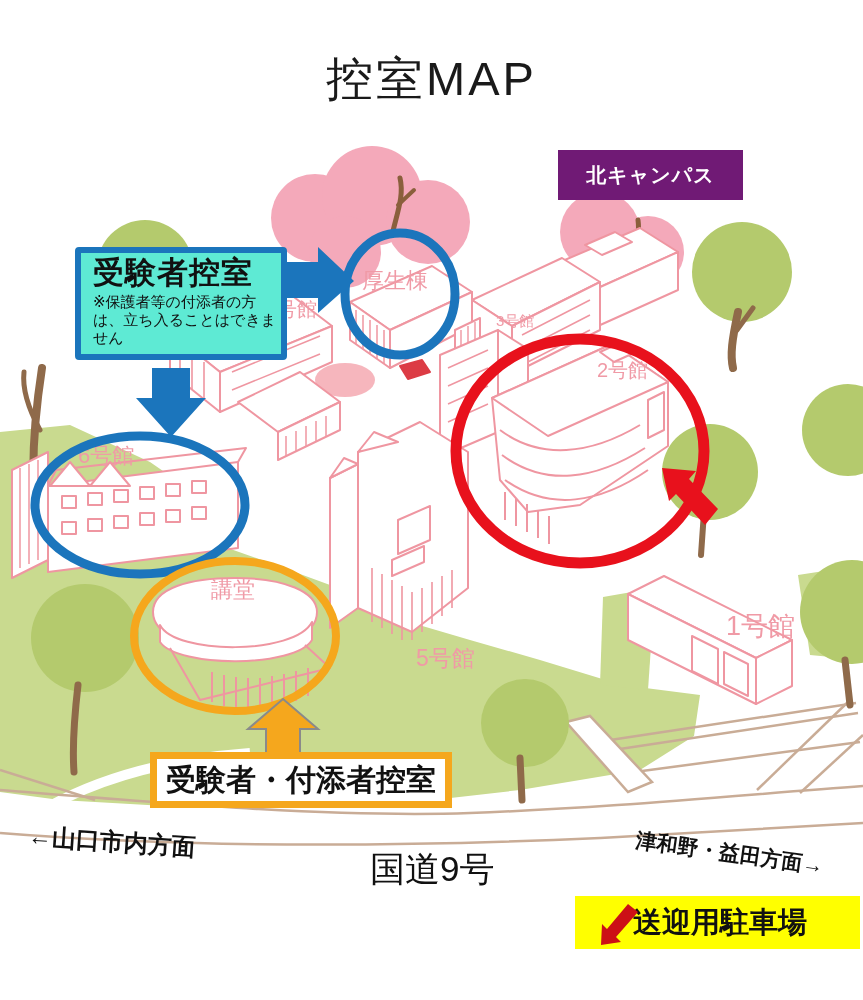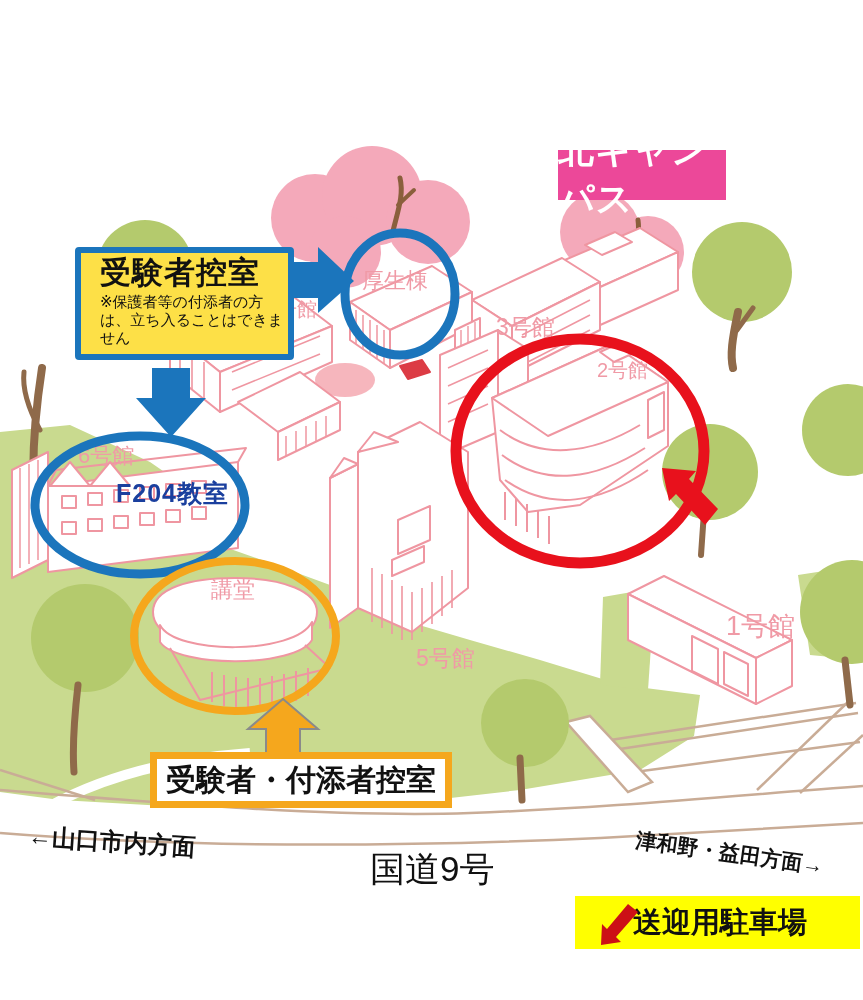--- a/index.html
+++ b/index.html
@@ -8,35 +8,35 @@
     font-family:"Liberation Sans","DejaVu Sans",sans-serif;
   }
   .layer{position:absolute;left:0;top:0;width:863px;height:1000px;}
   svg{display:block;}
 
   .page-title{
     position:absolute;left:0;top:48px;width:863px;text-align:center;
     font-size:47px;font-weight:500;color:#1a1a1a;letter-spacing:3px;
   }
   .campus-badge{
-    position:absolute;left:558px;top:150px;width:168px;height:50px;
-    background:#ec4899;color:#ffffff;font-size:36px;font-weight:bold;
+    position:absolute;left:558px;top:150px;width:185px;height:50px;
+    background:#701a75;color:#ffffff;font-size:20px;font-weight:bold;
     display:flex;align-items:center;justify-content:center;letter-spacing:1px;
   }
 
   
   .bldg-label{
     position:absolute;color:#f09aa6;font-weight:normal;white-space:nowrap;
   }
 
   
   .blue-box{
     position:absolute;left:75px;top:247px;width:184px;
-    background:#fde047;border:6px solid #1b75bc;border-radius:4px;
-    padding:2px 4px 6px 19px;
+    background:#5eead4;border:6px solid #1b75bc;border-radius:4px;
+    padding:2px 4px 6px 12px;
   }
   .blue-box .box-title{font-size:31px;font-weight:bold;color:#111;letter-spacing:1px;line-height:1.15;}
   .blue-box .box-note{font-size:15px;font-weight:normal;color:#111;line-height:1.22;margin-top:2px;}
 
   .red-box{
     position:absolute;left:646px;top:517px;width:168px;height:44px;
     background:#ffffff;border:6px solid #e8111c;
     display:flex;align-items:center;justify-content:center;
   }
   .red-box .box-title{font-size:33px;font-weight:bold;color:#e8111c;letter-spacing:2px;}
@@ -221,47 +221,47 @@
         <polygon points="628,594 756,658 756,704 628,640"></polygon>
         <polygon points="756,658 792,640 792,686 756,704"></polygon>
         <polygon points="692,636 718,649 718,684 692,671"></polygon>
         <polygon points="724,652 748,664 748,696 724,684"></polygon>
       </g>
     </g>
   </svg>
 
   <span class="bldg-label" style="left:362px;top:266px;font-size:22px;">厚生棟</span>
   <span class="bldg-label" style="left:266px;top:296px;font-size:20px;">4号館</span>
-  <span class="bldg-label" style="left:496px;top:312px;font-size:23px;">3号館</span>
+  <span class="bldg-label" style="left:496px;top:312px;font-size:15px;">3号館</span>
   <span class="bldg-label" style="left:597px;top:357px;font-size:20px;">2号館</span>
   <span class="bldg-label" style="left:726px;top:608px;font-size:27px;">1号館</span>
   <span class="bldg-label" style="left:416px;top:643px;font-size:23px;">5号館</span>
   <span class="bldg-label" style="left:78px;top:441px;font-size:22px;">6号館</span>
   <span class="bldg-label" style="left:211px;top:575px;font-size:22px;">講堂</span>
 
   <svg class="layer" width="863" height="1000" viewBox="0 0 863 1000" style="pointer-events:none">
     <ellipse cx="400" cy="294" rx="55" ry="61" fill="none" stroke="#1b75bc" stroke-width="9"></ellipse>
     <ellipse cx="140" cy="505" rx="105" ry="69" fill="none" stroke="#1b75bc" stroke-width="9"></ellipse>
     <ellipse cx="580" cy="451" rx="124" ry="112" fill="none" stroke="#e8111c" stroke-width="11"></ellipse>
     <ellipse cx="235" cy="636" rx="101" ry="75" fill="none" stroke="#f5a71d" stroke-width="8"></ellipse>
 
     <polygon points="272,262 318,262 318,247 354,281 318,313 318,298 272,298" fill="#1b75bc"></polygon>
     <polygon points="152,368 190,368 190,398 206,398 171,437 136,398 152,398" fill="#1b75bc"></polygon>
     <polygon points="662,468 696,471 689,479 718,509 705,525 676,494 669,501" fill="#e8111c"></polygon>
     <polygon points="283,699 318,729 300,729 300,757 266,757 266,729 248,729" fill="#f5a71d" stroke="#8a8a8a" stroke-width="2"></polygon>
   </svg>
 
+  <div class="page-title">控室MAP</div>
   <div class="campus-badge">北キャンパス</div>
 
   <div class="blue-box">
     <div class="box-title">受験者控室</div>
     <div class="box-note">※保護者等の付添者の方は、立ち入ることはできません</div>
   </div>
 
-  <div class="f204-label">F204教室</div>
 
 
   <div class="orange-box">
     <div class="box-title">受験者・付添者控室</div>
   </div>
 
   <div class="road-label road-left">←山口市内方面</div>
   <div class="road-label road-center">国道9号</div>
   <div class="road-label road-right">津和野・益田方面→</div>
 

